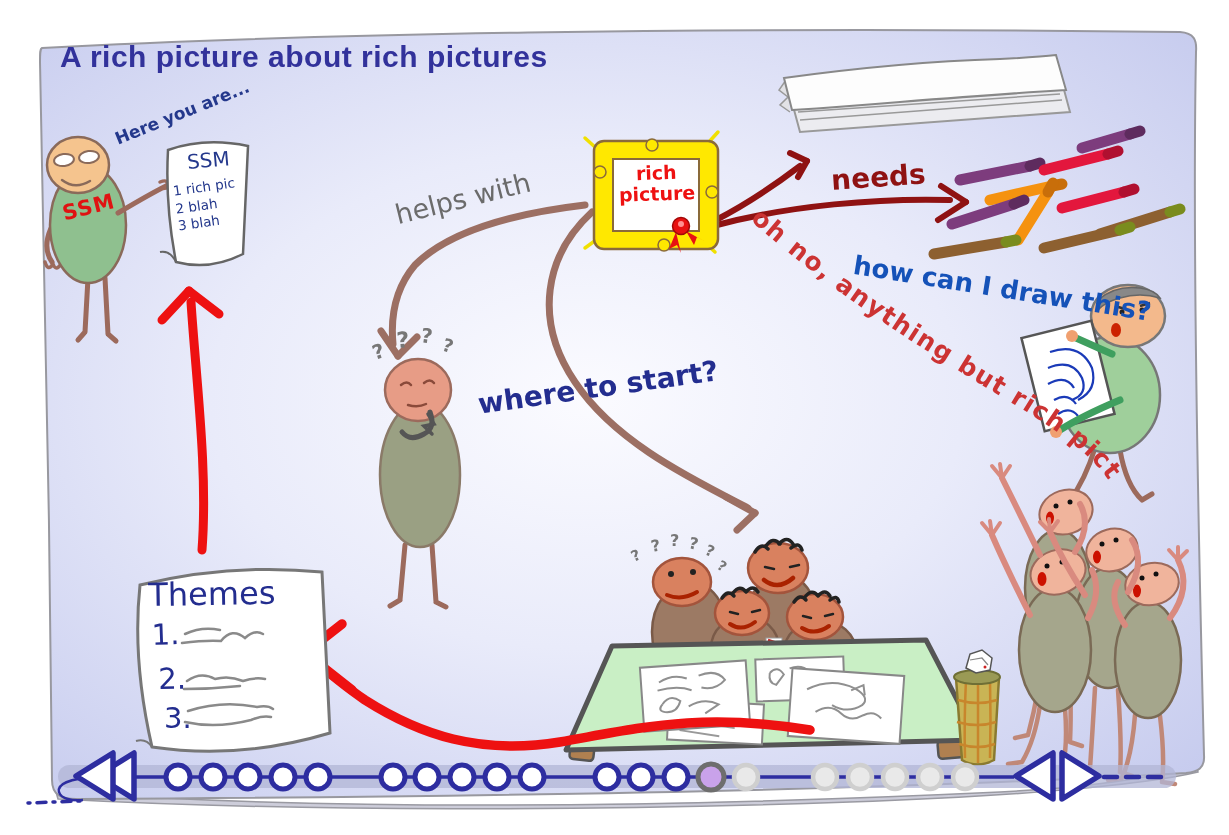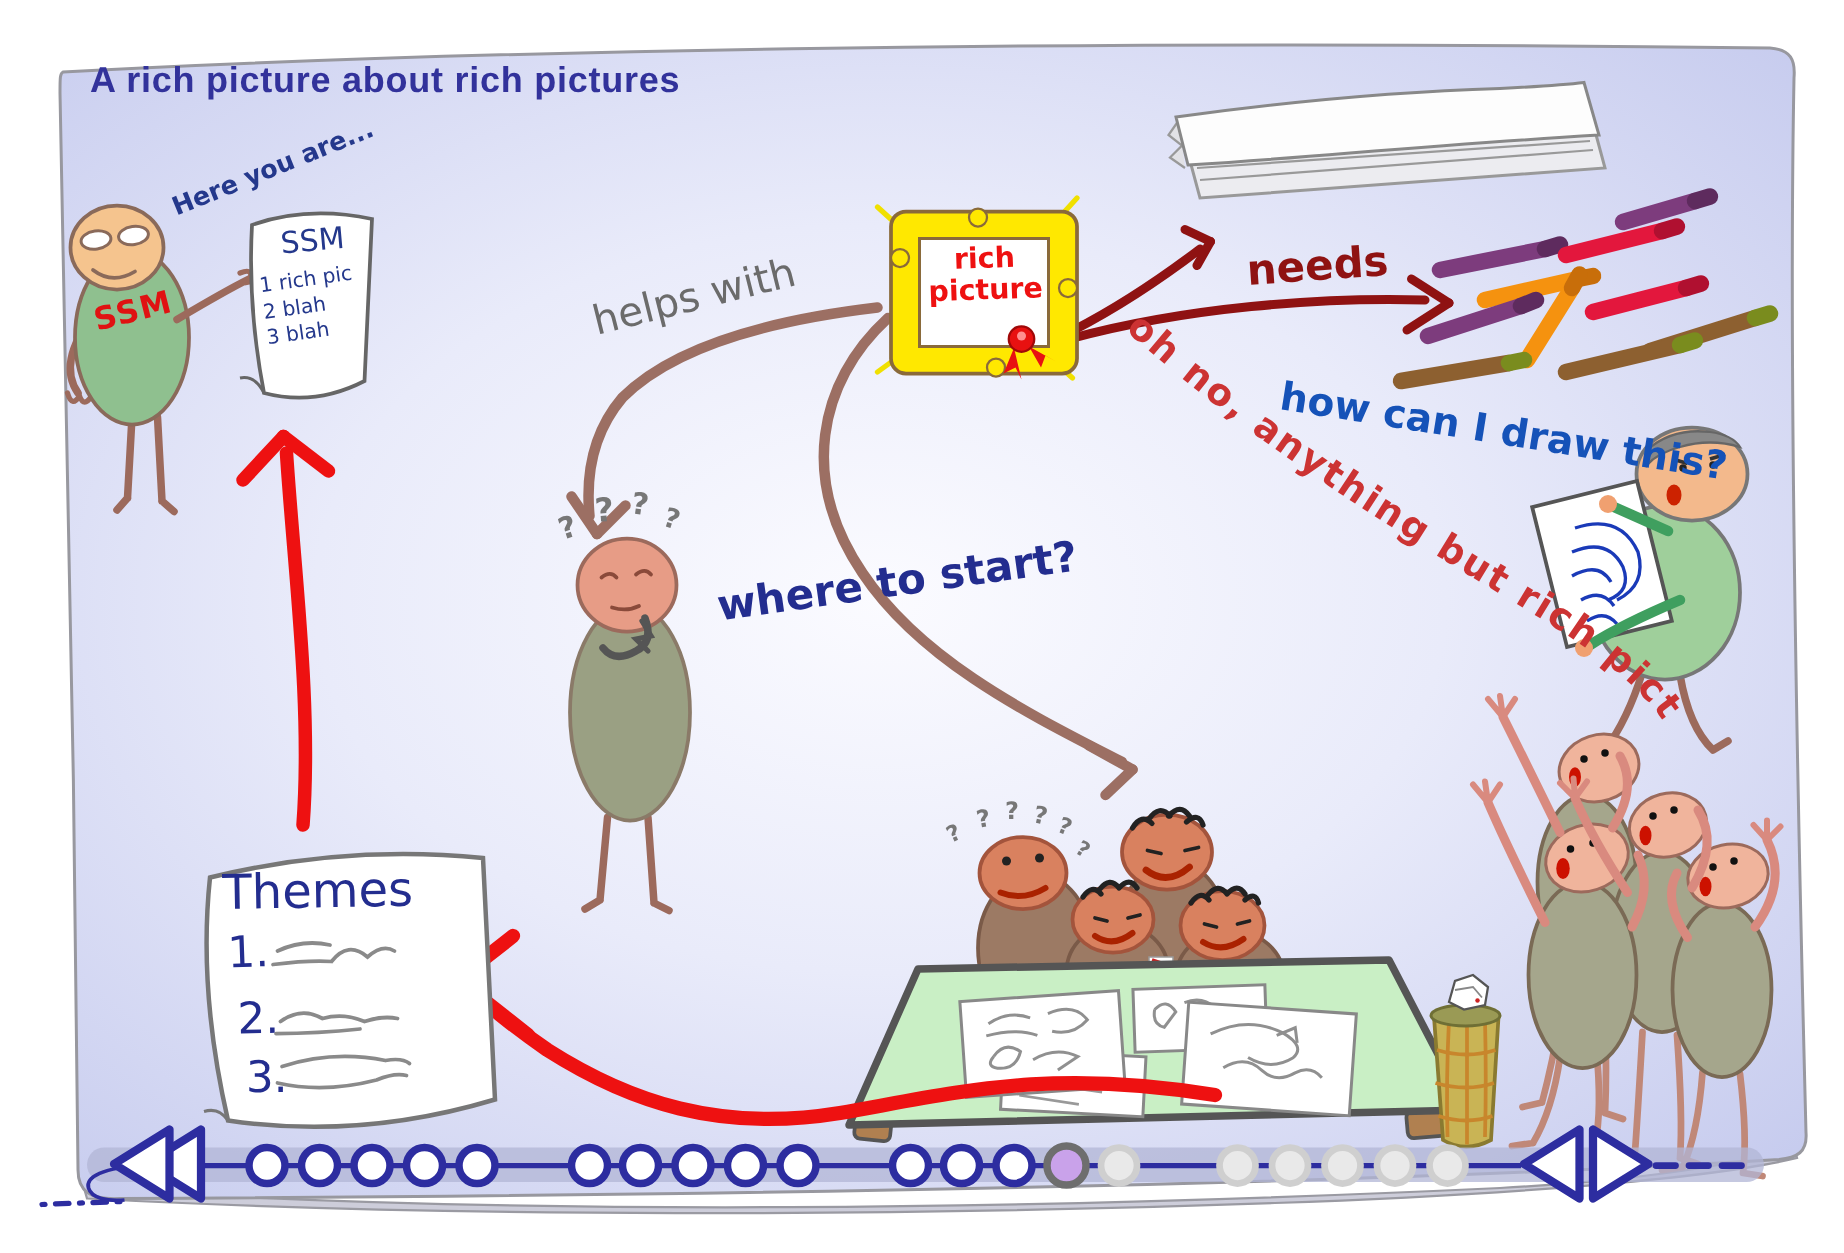--- a/index.html
+++ b/index.html
@@ -2,21 +2,21 @@
 <html><head>
 <meta charset="utf-8">
 <style>
   html,body{margin:0;padding:0;background:#fff;}
   .stage{position:relative;width:1229px;height:835px;overflow:hidden;background:#fff;
          font-family:"DejaVu Sans",sans-serif;}
   .stage svg{position:absolute;left:0;top:0;}
   .txt{position:absolute;white-space:nowrap;transform-origin:left top;
        font-family:"DejaVu Sans",sans-serif;}
   .title{left:60px;top:40px;font-family:"Liberation Sans",sans-serif;
-         font-size:24px;font-weight:bold;color:#32329b;letter-spacing:.5px;}
+         font-size:30px;font-weight:bold;color:#32329b;letter-spacing:.5px;}
   .here-you-are{left:112px;top:130px;font-size:17px;font-weight:bold;color:#24388c;
                 transform:rotate(-22deg);}
   .ssm-shirt{left:60px;top:202px;font-size:21px;font-weight:bold;color:#e01212;
              transform:rotate(-14deg);letter-spacing:1px;}
   .ssm-paper-title{left:186px;top:150px;font-size:20px;color:#24388c;transform:rotate(-5deg);}
   .ssm-paper-items{left:172px;top:183px;font-size:13.5px;color:#24388c;transform:rotate(-8deg);
                    line-height:1.3;}
   .helps-with{left:392px;top:200px;font-size:27px;color:#6b6b6b;transform:rotate(-14deg);}
   .frame-label{left:613px;top:164px;width:86px;text-align:center;font-size:19px;
                line-height:1.1;color:#ee1111;font-weight:bold;transform:rotate(-2deg);}

